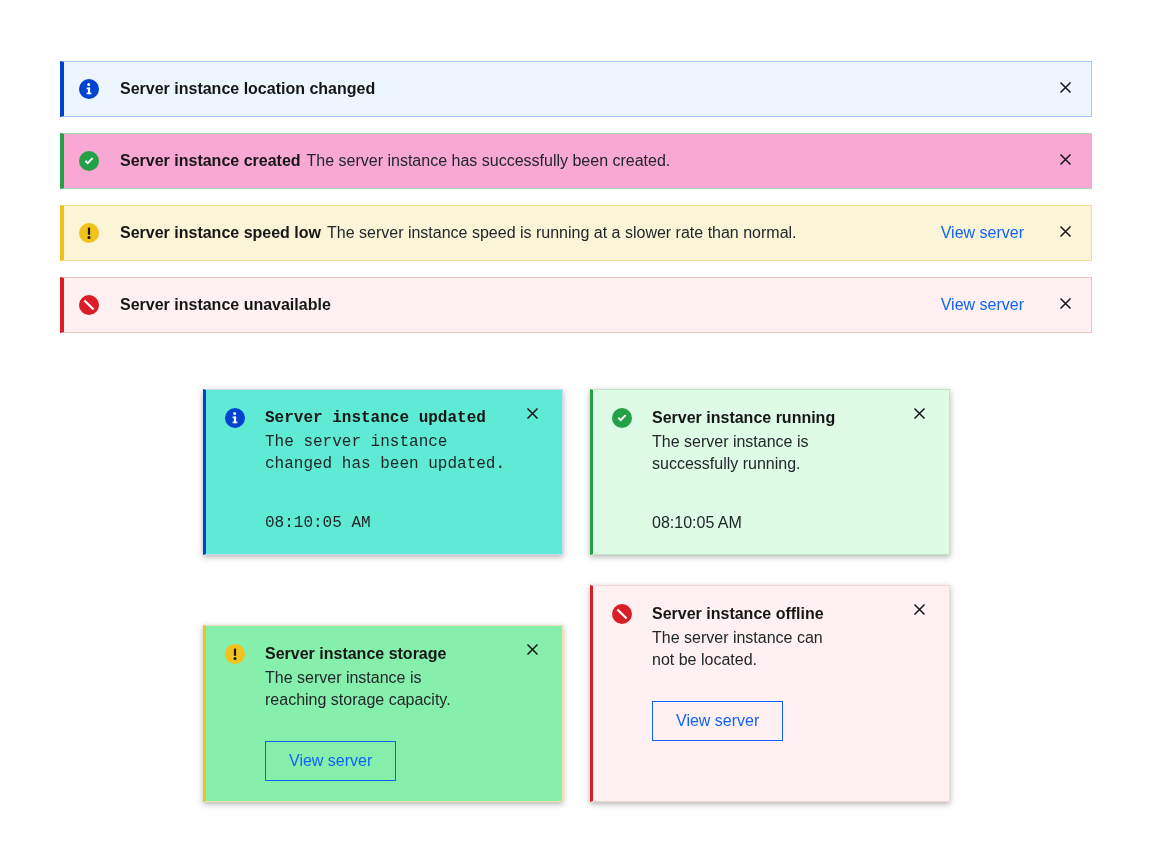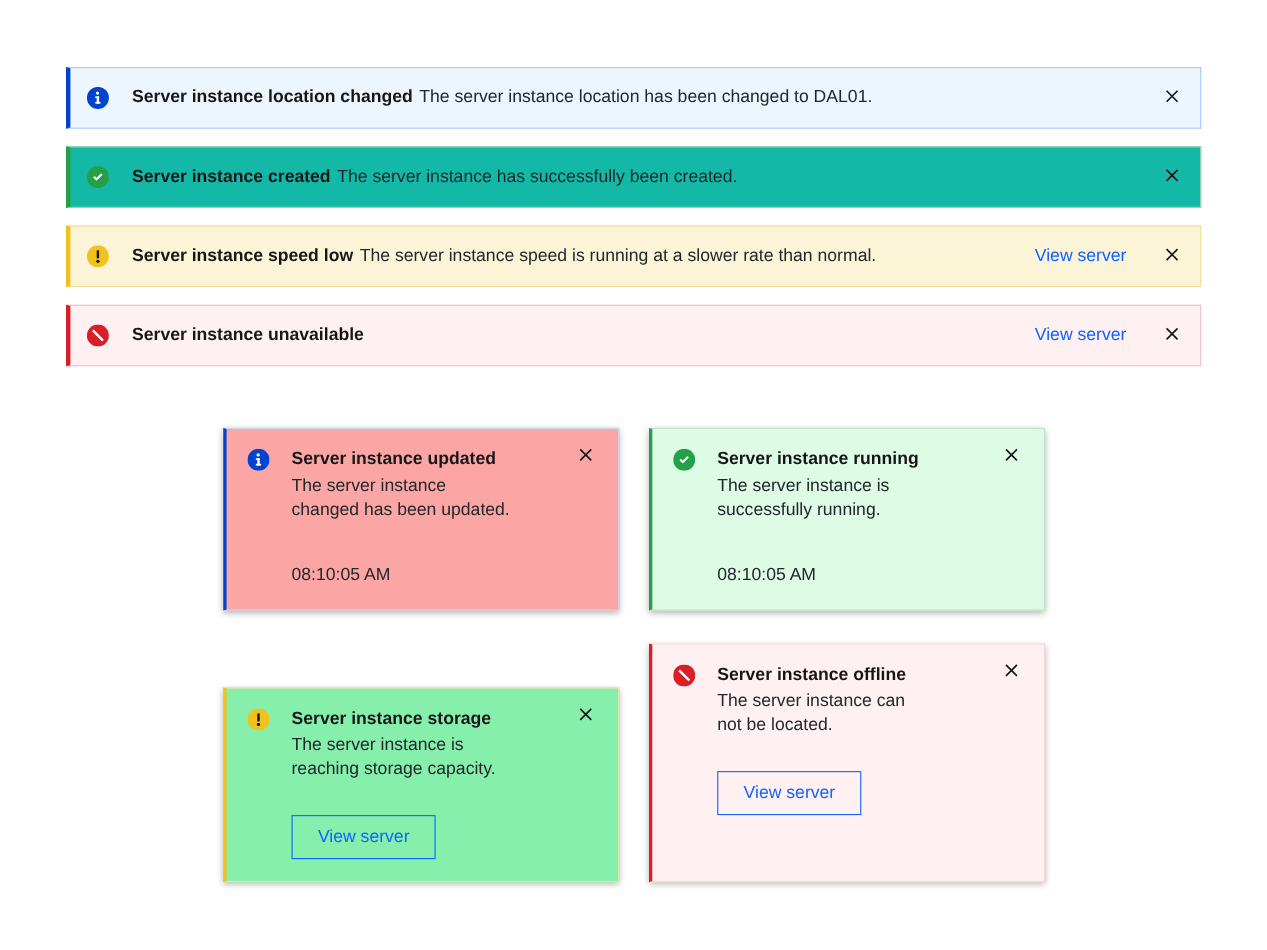--- a/index.html
+++ b/index.html
@@ -8,21 +8,21 @@
     font-family:"Liberation Sans", sans-serif;color:#161616;position:relative;
   }
   
   .banners{padding:61px 60px 0 60px;display:flex;flex-direction:column;gap:16px;}
   .banner{
     height:56px;box-sizing:border-box;display:flex;align-items:center;
     padding:0 16px 0 15px;border-style:solid;border-width:1px 1px 1px 4px;
     font-size:16px;
   }
   .banner.info   {background:#edf5ff;border-color:#a6c8ff #a6c8ff #a6c8ff #0043ce;}
-  .banner.success{background:#14b8a6;border-color:#a2d9b1 #a2d9b1 #a2d9b1 #24a148;}
+  .banner.success{background:#f9a8d4;border-color:#a2d9b1 #a2d9b1 #a2d9b1 #24a148;}
   .banner.warning{background:#fcf4d6;border-color:#eedd9a #eedd9a #eedd9a #f1c21b;padding-left:15px;}
   .banner.error  {background:#fff1f1;border-color:#f2c0c3 #f2c0c3 #f2c0c3 #da1e28;}
   .nicon{width:20px;height:20px;flex:0 0 20px;display:flex;}
   .btitle{font-weight:bold;margin-left:21px;white-space:pre;}
   .bmsg{margin-left:6px;color:#21272a;white-space:pre;}
   .spacer{flex:1;}
   .blink{color:#0f62fe;text-decoration:none;margin-right:31px;cursor:pointer;white-space:pre;}
   .closebtn{
     background:none;border:none;padding:0;width:20px;height:20px;cursor:pointer;
     display:flex;align-items:center;justify-content:center;flex:0 0 20px;
@@ -30,21 +30,21 @@
   
   .toasts{
     margin:56px 0 0 203px;display:grid;grid-template-columns:360px 360px;
     column-gap:27px;row-gap:30px;width:747px;
   }
   .toast{
     box-sizing:border-box;min-height:157px;position:relative;
     padding:17px 16px 20px 19px;border-style:solid;border-width:1px 1px 1px 3px;
     box-shadow:0 2px 6px rgba(0,0,0,0.3);font-size:16px;
   }
-  .toast.info   {background:#fca5a5;border-color:#c9daf2 #c9daf2 #c9daf2 #0043ce;}
+  .toast.info   {background:#5eead4;border-color:#c9daf2 #c9daf2 #c9daf2 #0043ce;font-family:Liberation Mono, monospace;}
   .toast.success{background:#defbe6;border-color:#bfe5c9 #bfe5c9 #bfe5c9 #24a148;}
   .toast.warning{background:#86efac;border-color:#f0e3af #f0e3af #f0e3af #f1c21b;margin-top:40px;}
   .toast.error  {background:#fff1f1;border-color:#f6d5d6 #f6d5d6 #f6d5d6 #da1e28;}
   .toast-header{display:flex;align-items:center;}
   .ttitle{font-weight:bold;margin-left:20px;line-height:22px;white-space:pre;}
   .toast .closebtn{position:absolute;top:15px;right:20px;}
   .tmsg{margin:2px 0 0 40px;line-height:22px;color:#21272a;white-space:pre-line;width:250px;}
   .ttime{margin:37px 0 0 40px;line-height:22px;color:#21272a;}
   .tbutton{
     margin:30px 0 0 40px;display:inline-block;background:transparent;
@@ -87,21 +87,20 @@
 
   <div class="banners">
 
     <div class="banner info">
       <span class="nicon">
           <svg width="20" height="20" viewBox="0 0 20 20">
             <use href="#ic-info"></use>
           </svg>
         </span>
       <span class="btitle">Server instance location changed</span>
-      <span class="bmsg">The server instance location has been changed to DAL01.</span>
       <span class="spacer"></span>
       <button class="closebtn">
           <span><svg width="15" height="15" viewBox="0 0 15 15">
               <use href="#ic-close"></use>
             </svg></span>
         </button>
     </div>
 
     <div class="banner success">
       <span class="nicon">

